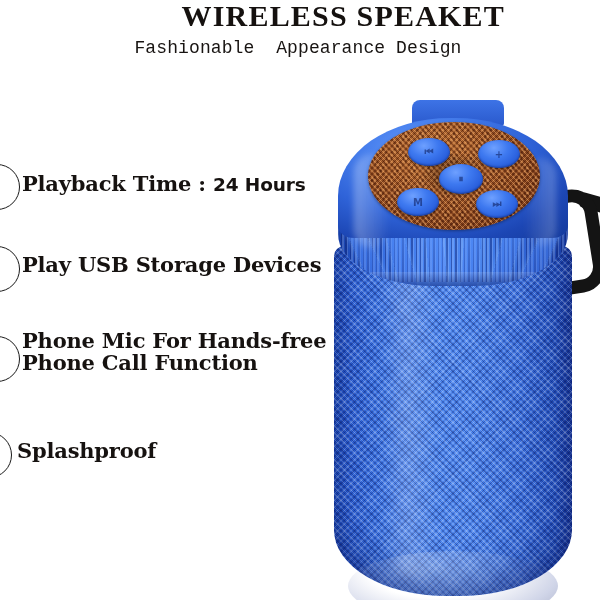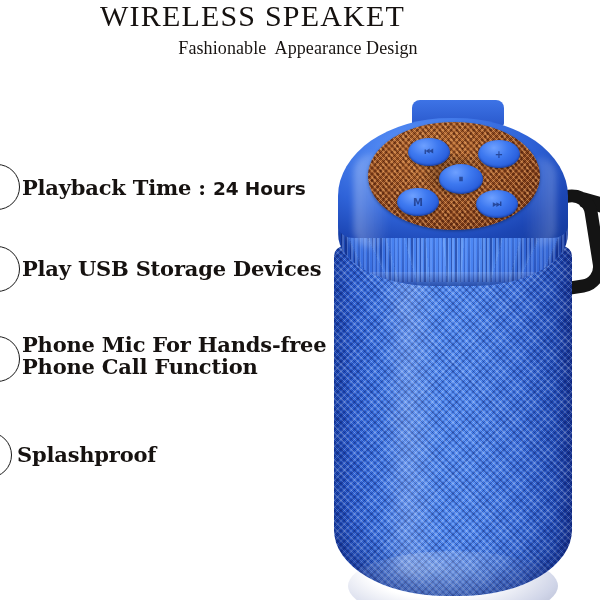--- a/index.html
+++ b/index.html
@@ -14,34 +14,34 @@
     background: #ffffff;
     overflow: hidden;
     font-family: "Liberation Serif", "DejaVu Serif", serif;
   }
 
   
   #title {
     position: absolute;
     left: 0; top: -1px;
     width: 505px;
-    text-align: center;
+    text-align: right;
     font-family: "Liberation Serif", "DejaVu Serif", serif;
     font-size: 30px;
-    font-weight: 400;
+    font-weight: 700;
     letter-spacing: 1.2px;
     color: #15110f;
     white-space: pre;
   }
   #subtitle1 {
     position: absolute;
     left: 0; top: 38px;
     width: 596px;
     text-align: center;
-    font-family: Liberation Serif, serif;
+    font-family: Liberation Mono, monospace;
     font-size: 18px;
     font-weight: 400;
     letter-spacing: 0.1px;
     color: #181412;
     white-space: pre;
   }
   #subtitle2 {
     position: absolute;
     left: 0; top: 64px;
     width: 600px;
@@ -67,21 +67,21 @@
     background: transparent;
     box-sizing: border-box;
   }
   .feature-text {
     position: absolute;
     font-family: "DejaVu Serif", "Liberation Serif", serif;
     font-size: 21px;
     font-weight: 700;
     color: #161210;
     white-space: pre;
-    line-height: 31px;
+    line-height: 24px;
     letter-spacing: -0.2px;
   }
   .feature-text .val {
     font-family: "DejaVu Sans", "Liberation Sans", sans-serif;
     font-size: 18.5px;
     font-weight: 700;
     letter-spacing: -0.1px;
   }
 
   

